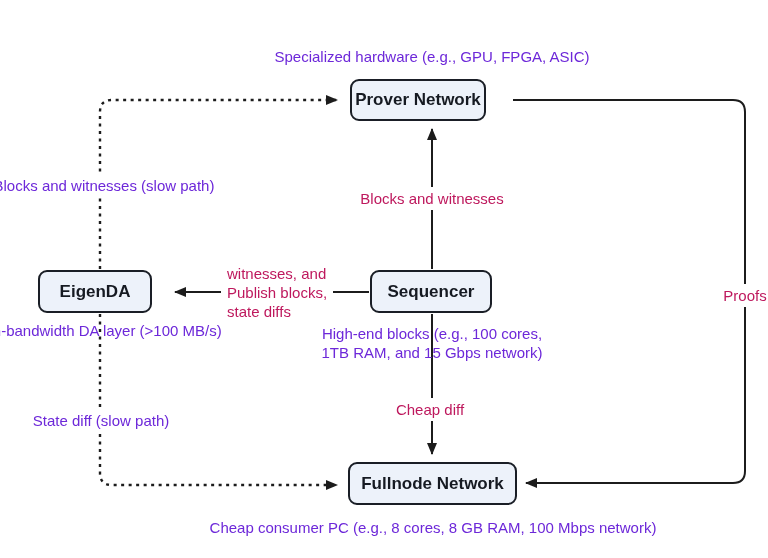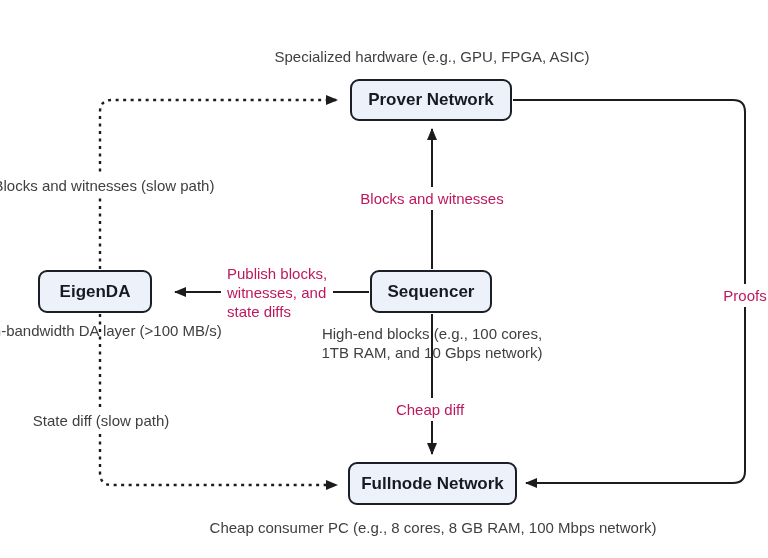--- a/index.html
+++ b/index.html
@@ -16,31 +16,31 @@
     display:flex;align-items:center;justify-content:center;
     background:#edf2fa;
     border:2px solid #1a1e26;
     border-radius:9px;
     color:#161a22;
     font-weight:bold;
     font-size:17px;
     box-sizing:border-box;
     white-space:nowrap;
   }
-  .node-prover   {left:350px;top:79px; width:162px;height:42px;}
+  .node-prover   {left:350px;top:79px; width:136px;height:42px;}
   .node-eigenda  {left:38px; top:270px;width:114px;height:43px;}
   .node-sequencer{left:370px;top:270px;width:122px;height:43px;}
   .node-fullnode {left:348px;top:462px;width:169px;height:43px;}
   .lbl{
     position:absolute;
     font-size:15px;
     line-height:19px;
     white-space:nowrap;
   }
-  .muted{color:#404040;}
+  .muted{color:#6d28d9;}
   .dark{color:#be185d;}
   .onwhite{background:#ffffff;padding:2px 5px;}
   .center{transform:translateX(-50%);text-align:center;}
   .lbl-specialized {left:432px;top:47px;}
   .lbl-blocks-slow {left:104px;top:174px;}
   .lbl-highband    {left:96px; top:321px;}
   .lbl-stateslow   {left:101px;top:409px;}
   .lbl-highend     {left:432px;top:324px;}
   .lbl-cheappc     {left:433px;top:518px;}
   .lbl-blockswit   {left:432px;top:187px;}
@@ -72,30 +72,30 @@
 
     <path d="M 513 100 L 733 100 Q 745 100 745 112 L 745 471 Q 745 483 733 483 L 526 483" fill="none" stroke="#1c1c1c" stroke-width="2" marker-end="url(#arrow)"></path>
   </svg>
 
   <div class="lbl muted center lbl-specialized">Specialized hardware (e.g., GPU, FPGA, ASIC)</div>
   <div class="lbl muted center onwhite lbl-blocks-slow">Blocks and witnesses (slow path)</div>
   <div class="lbl muted center lbl-highband">High-bandwidth DA layer (&gt;100 MB/s)</div>
   <div class="lbl muted center onwhite lbl-stateslow">State diff (slow path)</div>
   <div class="lbl muted center lbl-highend">
     <div>High-end blocks (e.g., 100 cores,</div>
-    <div>1TB RAM, and 10 Gbps network)</div>
+    <div>1TB RAM, and 15 Gbps network)</div>
   </div>
   <div class="lbl muted center lbl-cheappc">Cheap consumer PC (e.g., 8 cores, 8 GB RAM, 100 Mbps network)</div>
 
   <div class="lbl dark center onwhite lbl-blockswit">Blocks and witnesses</div>
   <div class="lbl dark center onwhite lbl-statediff">Cheap diff</div>
   <div class="lbl dark center onwhite lbl-proofs">Proofs</div>
   <div class="lbl dark lbl-publish">
+    <div>witnesses, and</div>
     <div>Publish blocks,</div>
-    <div>witnesses, and</div>
     <div>state diffs</div>
   </div>
 
   <div class="node node-prover">Prover Network</div>
   <div class="node node-eigenda">EigenDA</div>
   <div class="node node-fullnode">Fullnode Network</div>
   <div class="node node-sequencer">Sequencer</div>
 
 </div>
 

